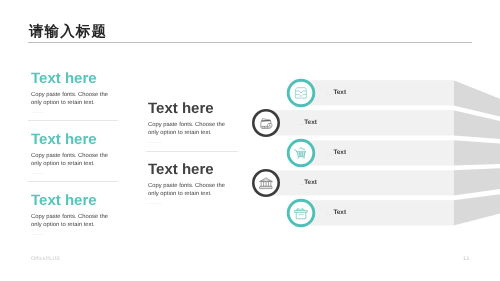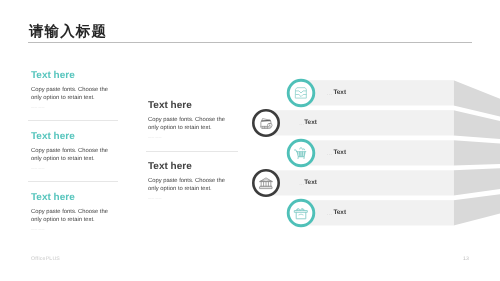--- a/index.html
+++ b/index.html
@@ -4,21 +4,21 @@
 <style>
   html,body{margin:0;padding:0;}
   body{width:500px;height:281px;background:#ffffff;overflow:hidden;
        font-family:"Liberation Sans","DejaVu Sans",sans-serif;
        -webkit-font-smoothing:antialiased;}
   .slide{position:relative;width:500px;height:281px;transform:translateZ(0);will-change:transform;}
   .slide, .slide *{-webkit-font-smoothing:antialiased;text-rendering:geometricPrecision;}
   .title{position:absolute;left:29px;top:24.5px;font-size:14.5px;font-weight:900;color:#262626;letter-spacing:1.1px;line-height:1;}
   .title-rule{position:absolute;left:28px;top:42px;width:444px;height:1px;background:#bdbdbd;}
   .blk{position:absolute;}
-  .blk h3{margin:0;font-size:10px;font-weight:700;letter-spacing:0;line-height:1;}
+  .blk h3{margin:0;font-size:15px;font-weight:700;letter-spacing:0;line-height:1;}
   .blk p.body{margin:6.5px 0 0 0;font-size:5.85px;line-height:7.6px;color:#3a3a3a;letter-spacing:0;}
   .blk p.tiny{margin:4.0px 0 0 0;font-size:3.0px;line-height:1;color:#d4d4d4;letter-spacing:.15px;}
   .teal h3{color:#57c5bd;}
   .dark h3{color:#414141;}
   .divider{position:absolute;height:1px;background:#e6e6e6;}
   .footer{position:absolute;left:31px;top:256px;font-size:5.2px;color:#c9c9c9;letter-spacing:.2px;}
   .pageno{position:absolute;left:463px;top:256px;font-size:5.2px;color:#bfbfbf;}
   #flow{position:absolute;left:0;top:0;}
   .lab{font-size:6.4px;font-weight:700;fill:#3d3d3d;letter-spacing:0;}
   .labdots{font-size:5px;font-weight:400;fill:#c4c4c4;letter-spacing:0.35px;}

